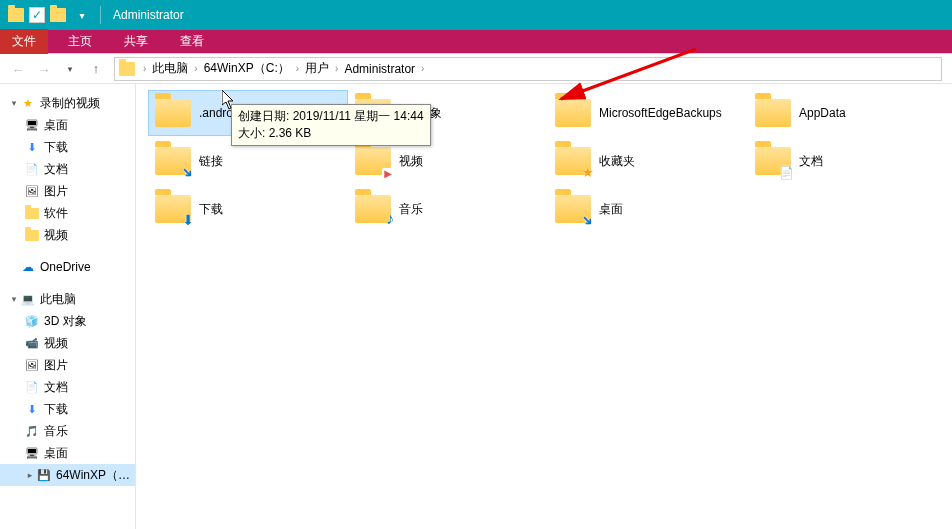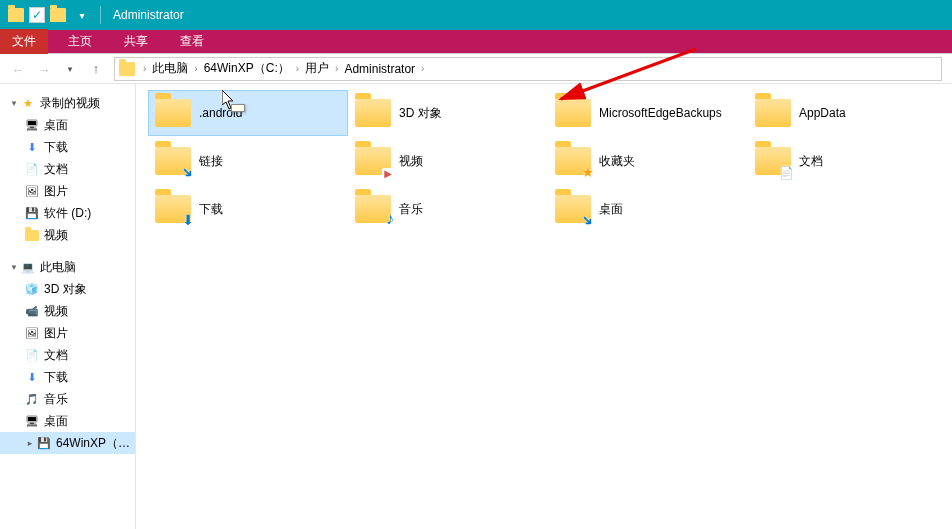--- a/index.html
+++ b/index.html
@@ -147,31 +147,40 @@
         </div>
       <div class="tree-row child">
           <span class="ticon ic-doc"></span>
           <span class="label">文档</span>
         </div>
       <div class="tree-row child">
           <span class="ticon ic-pic"></span>
           <span class="label">图片</span>
         </div>
       <div class="tree-row child">
-          <span class="ticon ic-drive"></span>
-          <span class="label">软件 (D:)</span>
+          <span class="ticon">
+            <span class="ic-folder"></span>
+          </span>
+          <span class="label">软件</span>
         </div>
       <div class="tree-row child">
           <span class="ticon">
             <span class="ic-folder"></span>
           </span>
           <span class="label">视频</span>
         </div>
     </div>
 
+    <div class="tree-group">
+      <div class="tree-row">
+        <span class="expander"></span>
+        <span class="ticon ic-onedrive"></span>
+        <span class="label">OneDrive</span>
+      </div>
+    </div>
 
     <div class="tree-group">
       <div class="tree-row">
         <span class="expander">▾</span>
         <span class="ticon ic-pc"></span>
         <span class="label">此电脑</span>
       </div>
       <div class="tree-row child">
           <span class="ticon ic-3d"></span>
           <span class="label">3D 对象</span>
@@ -281,20 +290,22 @@
         <div class="file-item">
           <div class="big-icon">
             <div class="big-folder"></div>
             <span class="overlay ov-blue-arrow"></span>
           </div>
           <span class="fname">桌面</span>
         </div>
       </div>
 
     <div class="tooltip" style="left:95px; top:20px;">
+      <div>创建日期: 2019/11/11 星期一 14:44</div>
+      <div>大小: 2.36 KB</div>
     </div>
 
     <div class="cursor" style="left:86px; top:6px;">
       <svg width="14" height="20" viewBox="0 0 14 20">
           <path d="M0 0 L0 15 L4 12 L7 19 L9 18 L6 11 L11 11 Z" fill="#fff" stroke="#000" stroke-width="1"></path>
         </svg>
     </div>
 
     <svg class="red-arrow" style="left:410px; top:-40px;" width="160" height="80">
       <defs>

